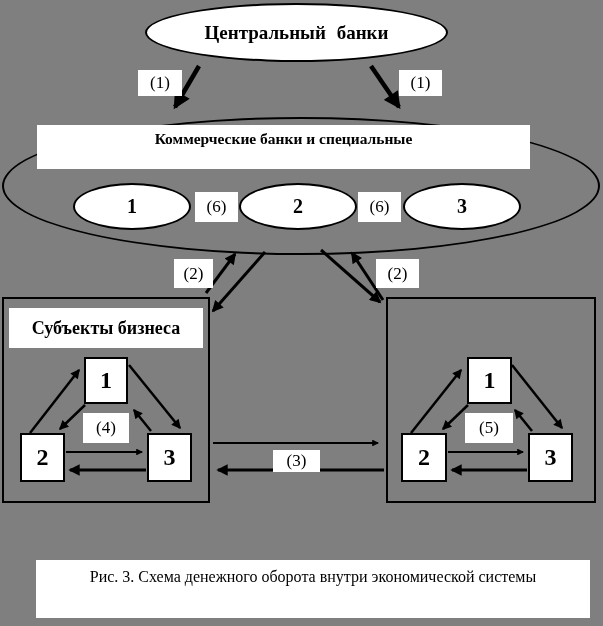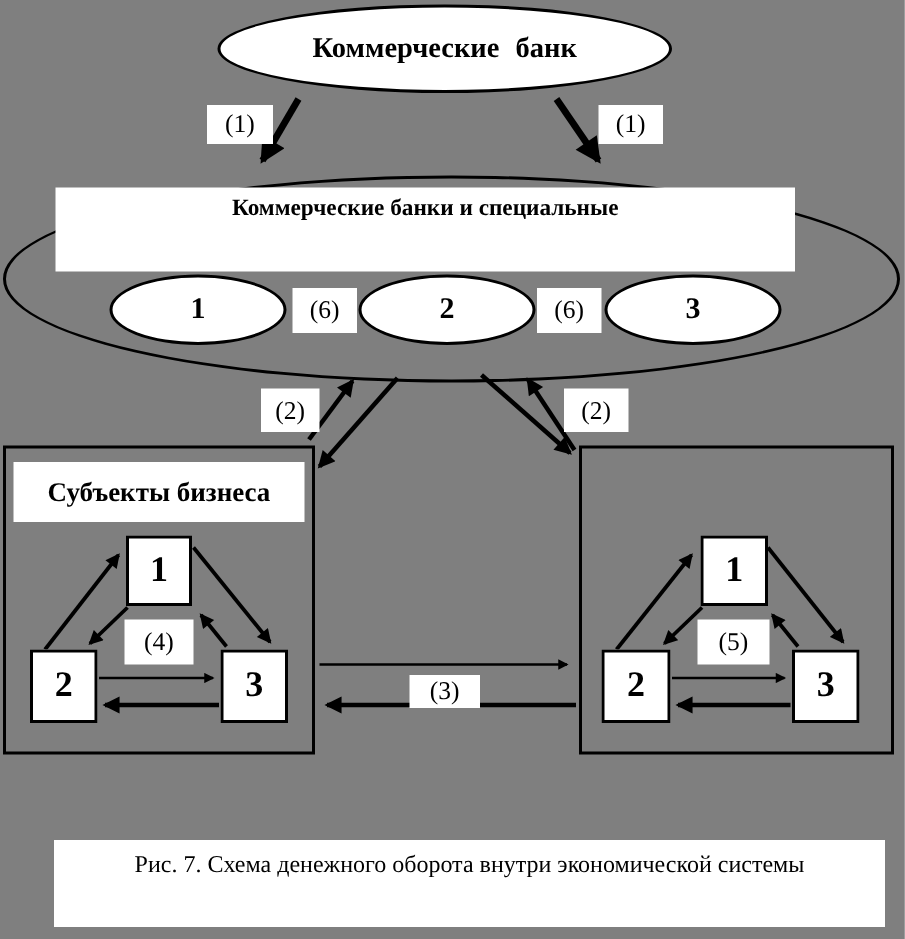--- a/index.html
+++ b/index.html
@@ -23,21 +23,21 @@
   .lbl { background:#fff; font-size:17px; }
   .title { background:#fff; font-weight:bold; font-size:18px; }
   .caption { background:#fff; font-size:16px; text-align:center; padding:8px 8px 0 8px; }
 </style>
 </head>
 <body>
 
 <div class="stage">
 
   <div class="abs z1 ellipse fillw center" style="left:145px; top:3px; width:303px; height:59px;">
-    <span class="cb-text">Коммерческие банк</span>
+    <span class="cb-text">Центральный банки</span>
   </div>
 
   <div class="abs z1 ellipse" style="left:2px; top:117px; width:598px; height:138px;"></div>
 
   <div class="abs z1 outline-box" style="left:2px; top:297px; width:208px; height:206px;"></div>
 
   <div class="abs z1 outline-box" style="left:386px; top:297px; width:210px; height:206px;"></div>
 
   <svg id="arrows" width="603" height="626" viewBox="0 0 603 626">
     <defs>
@@ -75,21 +75,21 @@
     </g>
   </svg>
 
   <div class="abs z3 lbl center" style="left:138px; top:70px; width:44px; height:26px;">
       <span>(1)</span>
     </div>
   <div class="abs z3 lbl center" style="left:399px; top:70px; width:43px; height:26px;">
       <span>(1)</span>
     </div>
 
-  <div class="abs z3 heading" style="left:37px; top:125px; width:493px; height:56px;">
+  <div class="abs z3 heading" style="left:37px; top:125px; width:493px; height:44px;">
     <div>Коммерческие банки и специальные</div>
   </div>
 
   <div class="abs z3 ellipse fillw center node-num" style="left:73px; top:183px; width:118px; height:47px;">
       <span>1</span>
     </div>
   <div class="abs z3 lbl center" style="left:195px; top:192px; width:43px; height:30px;">
       <span>(6)</span>
     </div>
   <div class="abs z3 ellipse fillw center node-num" style="left:239px; top:183px; width:118px; height:47px;">
@@ -133,15 +133,15 @@
       <span>2</span>
     </div>
   <div class="abs z3 sq center" style="left:528px; top:433px; width:45px; height:49px;">
       <span>3</span>
     </div>
 
   <div class="abs z3 lbl center" style="left:273px; top:450px; width:47px; height:22px;">
       <span>(3)</span>
     </div>
 
-  <div class="abs z3 caption" style="left:36px; top:560px; width:554px; height:58px;">Рис. 7. Схема денежного оборота внутри экономической системы</div>
+  <div class="abs z3 caption" style="left:36px; top:560px; width:554px; height:58px;">Рис. 3. Схема денежного оборота внутри экономической системы</div>
 
 </div>
 
 </body></html>

